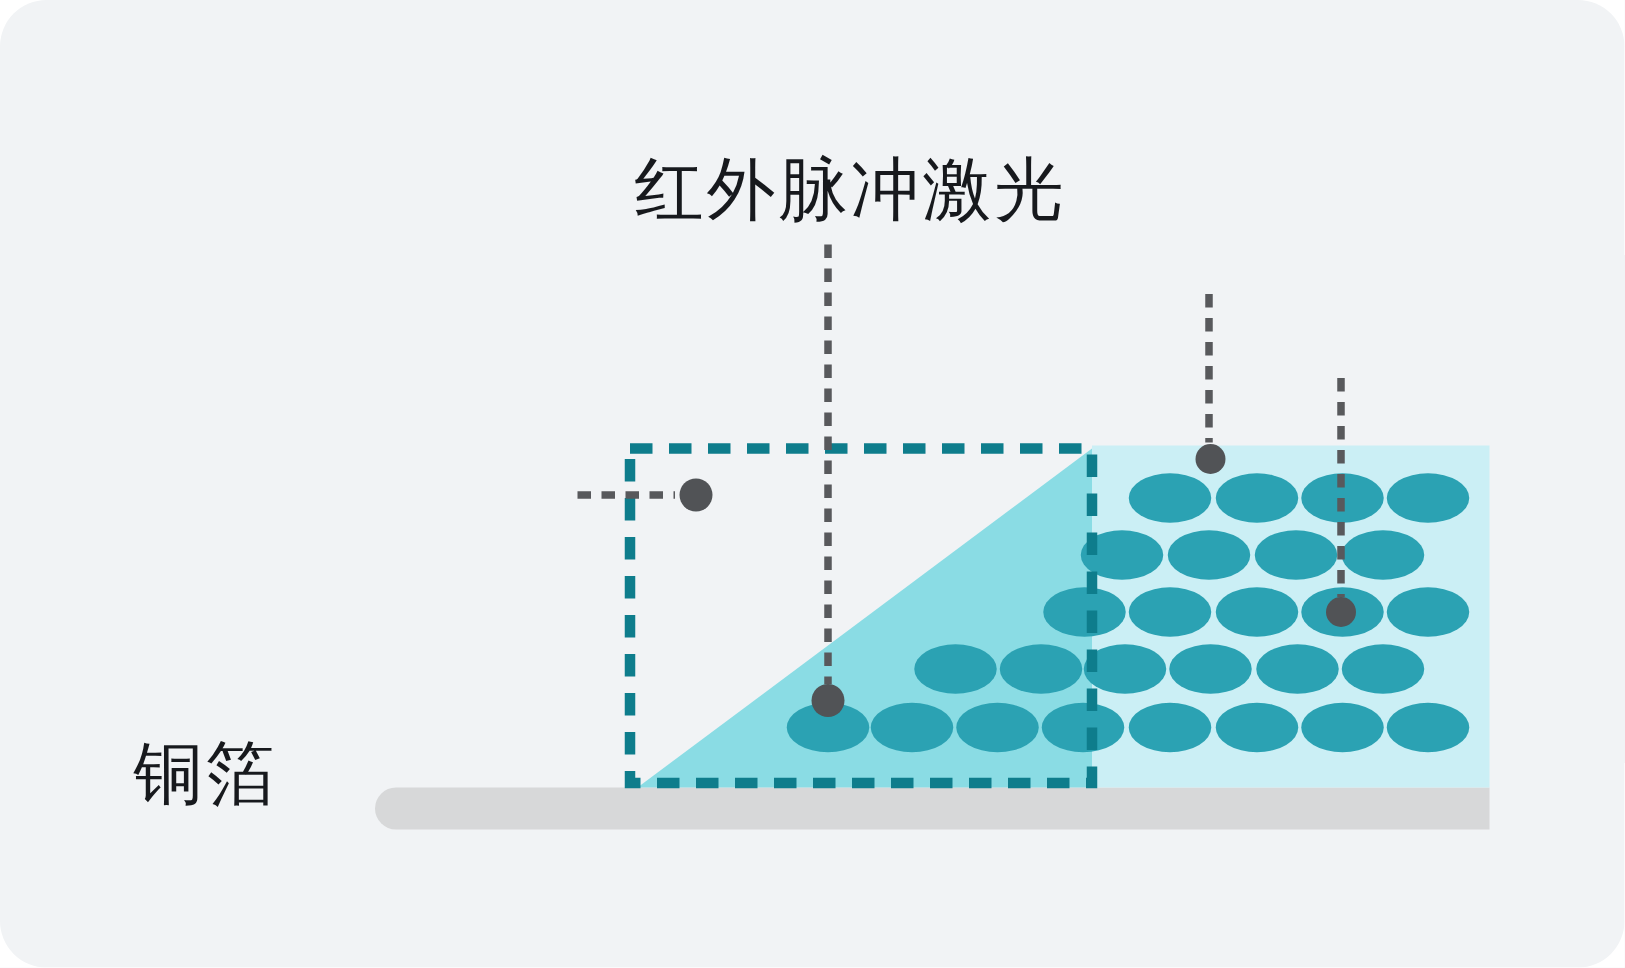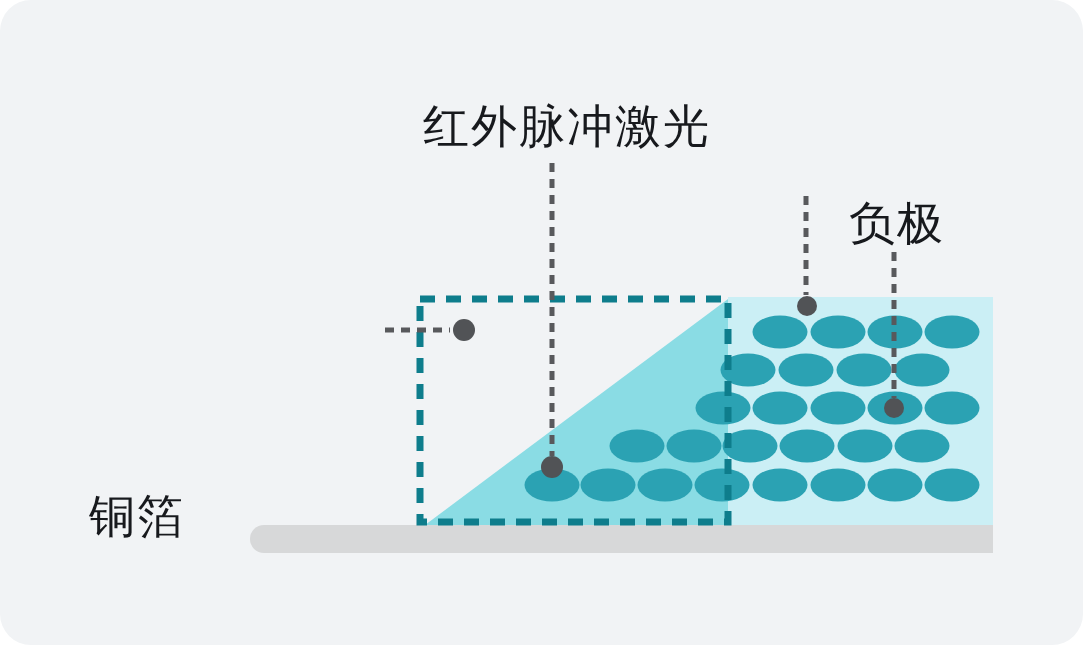--- a/index.html
+++ b/index.html
@@ -26,21 +26,21 @@
     font-size: 46px;
     font-weight: 500;
     letter-spacing: 2px;
     line-height: 1.1;
     white-space: nowrap;
   }
   .label-laser   { left: 423px; top: 101px; }
   .label-binder  { left: 745px; top: 138px; }
   .label-anode   { left: 849px; top: 198px; }
   .label-etch    { left: 92px;  top: 305px; }
-  .label-foil    { left: 89px;  top: 491px; }
+  .label-foil    { left: 89px;  top: 491px; font-family: Liberation Serif, serif; }
 </style>
 </head>
 <body>
 
 <div class="stage">
   <div class="card" style="background: rgb(241, 243, 245);">
 
     <svg class="diagram-svg" viewBox="0 0 1083 645" xmlns="http://www.w3.org/2000/svg">
 
       <path d="M264 525 H993 V553 H264 A14 14 0 0 1 264 525 Z" fill="#D7D8D9"></path>
@@ -88,16 +88,15 @@
       <circle cx="807" cy="306" r="10" fill="#515356"></circle>
 
       <line x1="894" y1="252" x2="894" y2="398" stroke-width="5" stroke-dasharray="9 7" stroke="#58595C"></line>
       <circle cx="894" cy="408" r="10" fill="#515356"></circle>
 
       <line x1="385" y1="330" x2="450" y2="330" stroke-width="5" stroke-dasharray="9 7" stroke="#58595C"></line>
       <circle cx="464" cy="330" r="11" fill="#515356"></circle>
     </svg>
 
     <div class="label label-laser" style="color: rgb(23, 25, 29);">红外脉冲激光</div>
-    <div class="label label-anode" style="color: rgb(23, 25, 29);">负极</div>
     <div class="label label-foil" style="color: rgb(23, 25, 29);">铜箔</div>
   </div>
 </div>
 
 </body></html>

